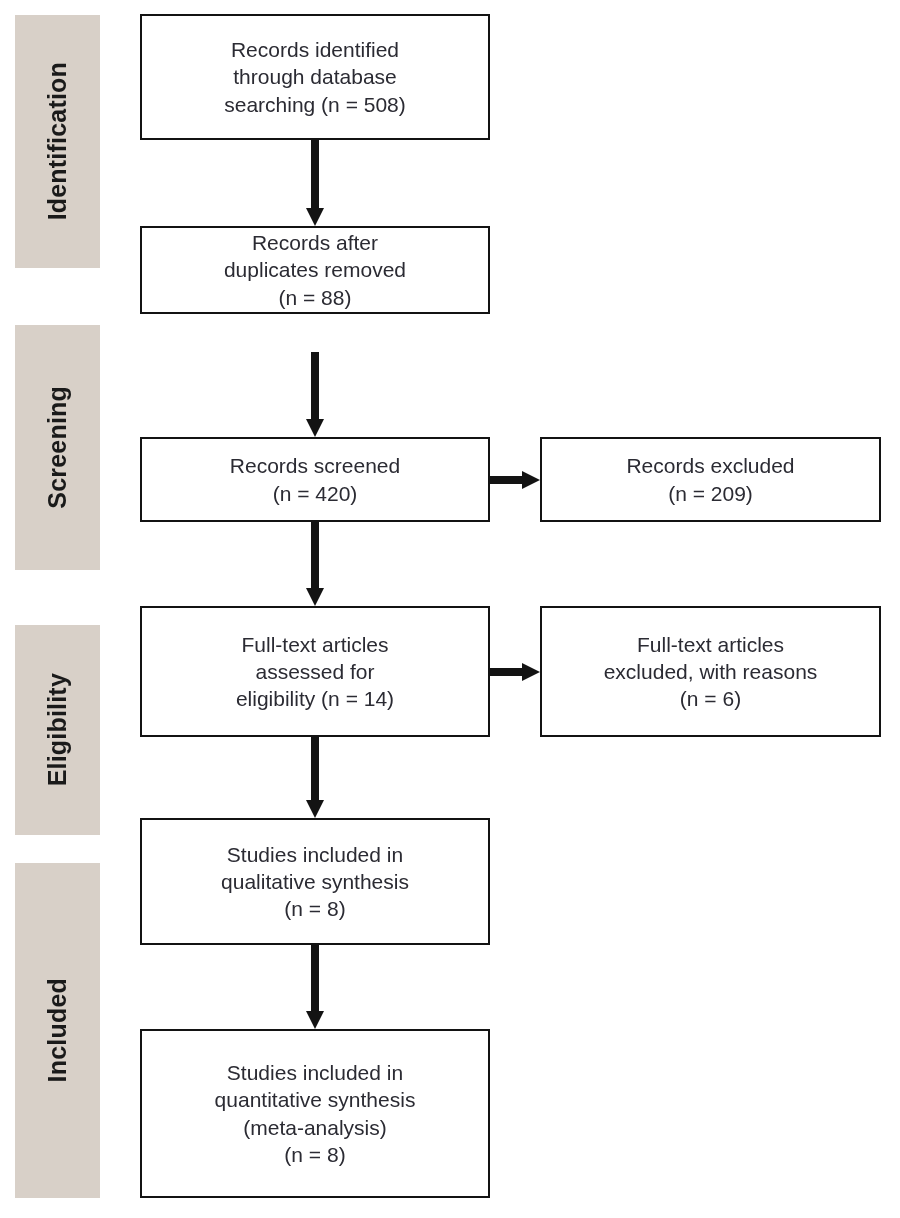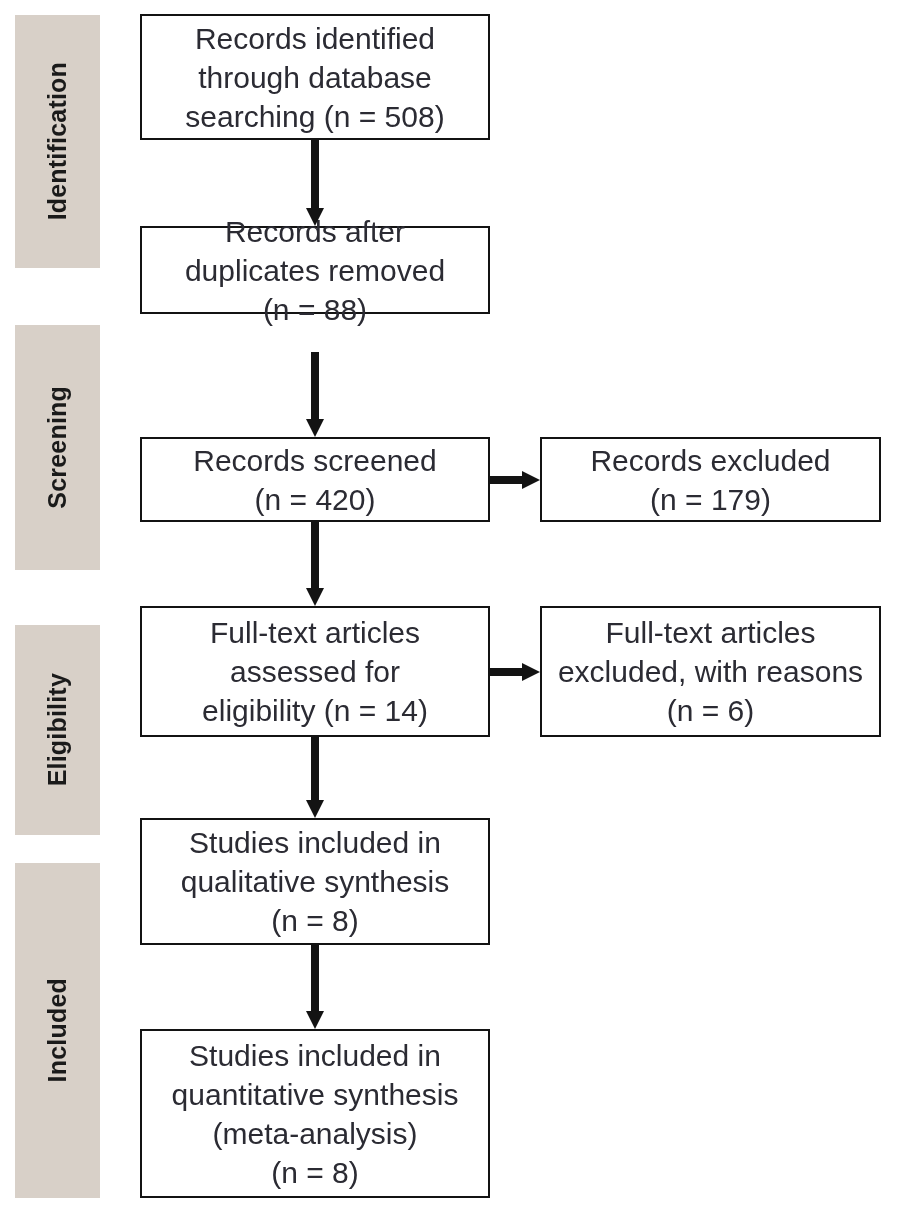--- a/index.html
+++ b/index.html
@@ -50,21 +50,21 @@
     box-sizing: border-box;
     border: 2px solid #131313;
     background: #ffffff;
     display: flex;
     align-items: center;
     justify-content: center;
     text-align: center;
     padding: 4px 8px;
   }
   .flow-box-text {
-    font-size: 30px;
+    font-size: 21px;
     line-height: 1.30;
     color: #2b2b33;
     white-space: pre-line;
     font-weight: normal;
   }
 
   
   .col-main { left: 140px; width: 350px; }
   
   .col-right { left: 540px; width: 341px; }
@@ -188,21 +188,21 @@
 
   <div class="flow-box col-main" id="box-quantitative">
     <span class="flow-box-text">Studies included in
 quantitative synthesis
 (meta-analysis)
 (n = 8)</span>
   </div>
 
   <div class="flow-box col-right" id="box-excluded">
     <span class="flow-box-text">Records excluded
-(n = 179)</span>
+(n = 209)</span>
   </div>
 
   <div class="flow-box col-right" id="box-fulltext-excl">
     <span class="flow-box-text">Full-text articles
 excluded, with reasons
 (n = 6)</span>
   </div>
 
   <div class="arrow-v" id="arrow-1">
     <div class="shaft" style="height:68px;"></div>

